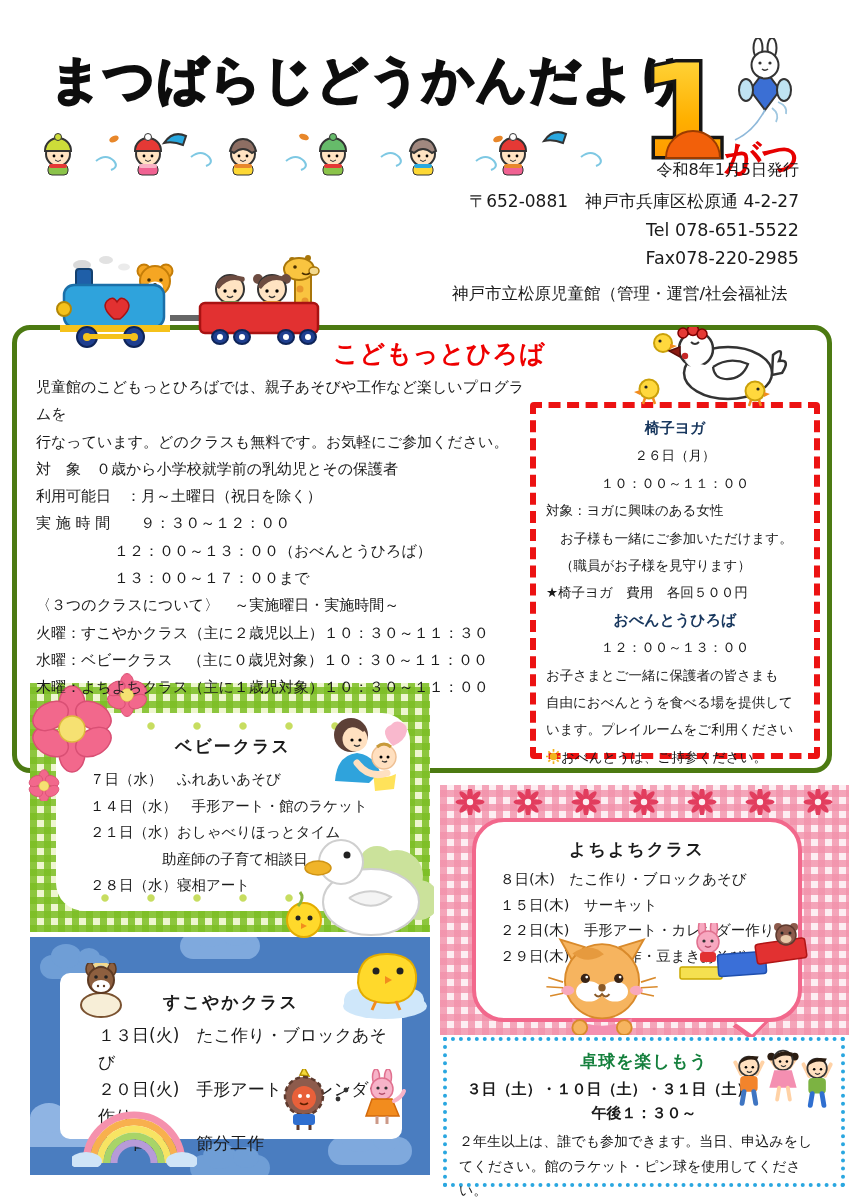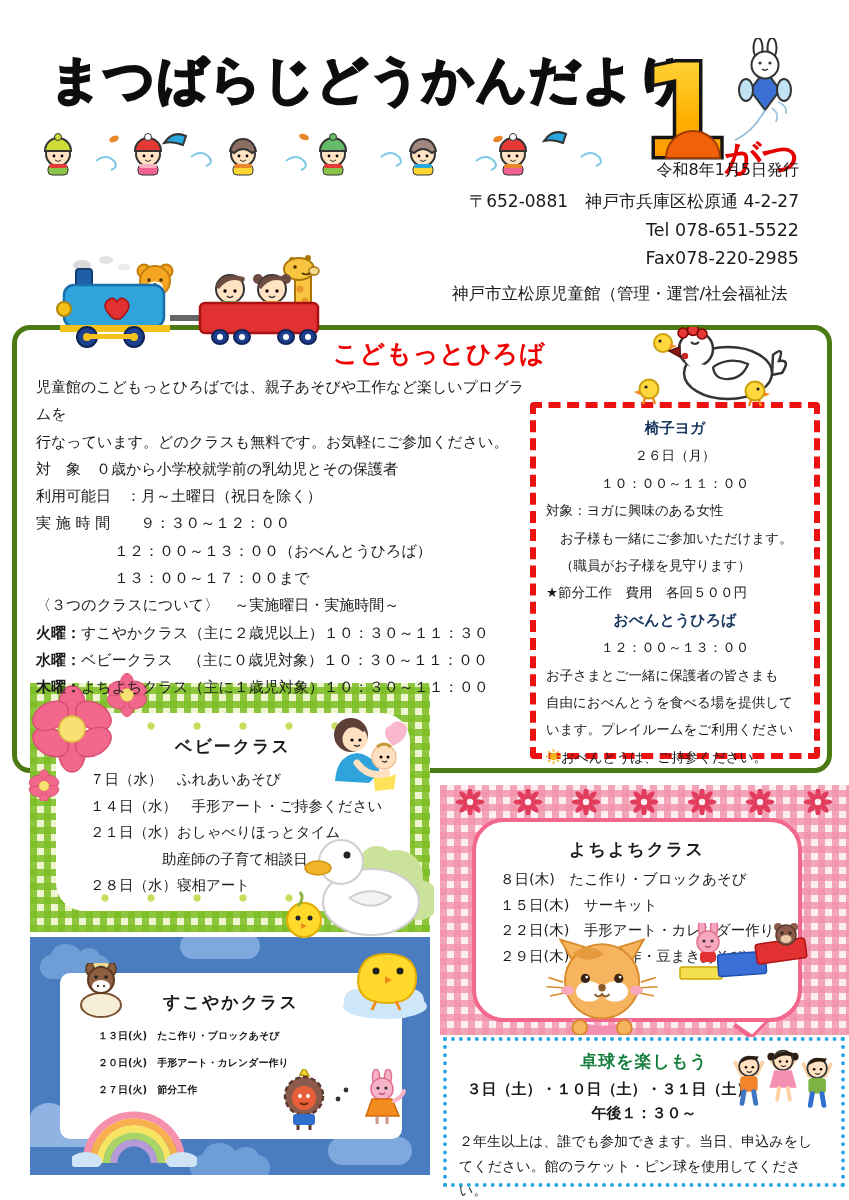--- a/index.html
+++ b/index.html
@@ -13,21 +13,21 @@
   .postal{top:190px;right:50px;font-size:17px;}
   .tel{top:220px;right:50px;font-size:17.5px;}
   .fax{top:248px;right:50px;font-size:17.5px;}
   .org{left:452px;top:283px;font-size:16.5px;white-space:nowrap;}
 
   
   .green-box{left:12px;top:325px;width:820px;height:448px;border:5px solid #4c7a12;border-radius:18px;box-sizing:border-box;background:#fff;}
   .kodomotto-title{left:333px;top:337px;font-size:25px;font-weight:bold;color:#ee0000;letter-spacing:1px;z-index:3;}
   .main-text{left:36px;top:374px;width:492px;font-size:15px;line-height:27.3px;z-index:2;}
   .main-text .indent{margin-left:78px;}
-  .main-text b{font-weight:bold;}
+  .main-text b{font-weight:normal;}
 
   
   .yoga-box{left:530px;top:402px;width:290px;height:357px;border:6px dashed #ec1212;border-radius:4px;background:#fff;box-sizing:border-box;padding:7px 10px 0 10px;font-size:13.5px;line-height:27.4px;z-index:2;}
   .yoga-box .ttl{text-align:center;font-weight:bold;color:#17365d;font-size:15px;}
   .yoga-box .ctr{text-align:center;}
   .yoga-box .ind{padding-left:14px;}
 
   
   .baby-box{left:30px;top:683px;width:400px;height:249px;background-color:#eef6cf;
     background-image:repeating-linear-gradient(0deg,rgba(124,190,36,.85) 0 7px,rgba(124,190,36,0) 7px 14px),
@@ -43,21 +43,21 @@
     background-image:repeating-linear-gradient(0deg,rgba(242,146,171,.8) 0 7px,rgba(242,146,171,0) 7px 14px),
                      repeating-linear-gradient(90deg,rgba(242,146,171,.8) 0 7px,rgba(242,146,171,0) 7px 14px);padding-left:20px;}
   .yochi-bubble{left:32px;top:33px;width:322px;height:196px;background:#fff;border:4px solid #f2688c;border-radius:32px;z-index:1;}
   .yochi-bubble .card-title{margin-top:16px;}
   .yochi-items{margin-top:6px;padding-left:24px;font-size:14.5px;line-height:25.5px;}
   .bubble-tail{left:300px;top:222px;width:24px;height:24px;background:#fff;border-right:4px solid #f2688c;border-bottom:4px solid #f2688c;transform:skewX(-24deg) rotate(28deg);z-index:0;}
 
   .suko-box{left:30px;top:937px;width:400px;height:238px;background:#4a7dc0;overflow:hidden;}
   .suko-card{left:30px;top:36px;width:342px;height:166px;background:#fff;border-radius:10px;z-index:1;}
   .suko-card .card-title{margin-top:18px;}
-  .suko-items{margin-top:8px;padding-left:38px;font-size:10px;line-height:27px;font-weight:bold;}
+  .suko-items{margin-top:8px;padding-left:38px;font-size:17px;line-height:27px;}
   .cloud{position:absolute;border-radius:18px;}
   .cloud::before{content:"";position:absolute;left:16%;top:-46%;width:42%;height:100%;background:inherit;border-radius:50%;}
   .cloud::after{content:"";position:absolute;right:14%;top:-30%;width:32%;height:80%;background:inherit;border-radius:50%;}
 
   
   .pp-box{left:443px;top:1037px;width:402px;height:150px;border:4px dotted #2aa7e0;box-sizing:border-box;background:#fff;}
   .pp-title{margin-top:9px;text-align:center;color:#15803d;font-weight:bold;font-size:17px;letter-spacing:1px;}
   .pp-dates{margin-top:7px;text-align:center;font-weight:bold;font-size:15px;padding-right:70px;}
   .pp-time{margin-top:5px;text-align:center;font-weight:bold;font-size:15px;}
   .pp-note{margin-top:6px;padding:0 12px;font-size:14px;line-height:24.5px;}
@@ -313,42 +313,42 @@
     <div><b>木曜：</b><span>よちよちクラス（主に１歳児対象）１０：３０～１１：００</span></div>
   </div>
 
   <div class="abs yoga-box">
     <div class="ttl">椅子ヨガ</div>
     <div class="ctr">２６日（月）</div>
     <div class="ctr">１０：００～１１：００</div>
     <div>対象：ヨガに興味のある女性</div>
     <div class="ind">お子様も一緒にご参加いただけます。</div>
     <div class="ind">（職員がお子様を見守ります）</div>
-    <div>★節分工作　費用　各回５００円</div>
+    <div>★椅子ヨガ　費用　各回５００円</div>
     <div class="ttl">おべんとうひろば</div>
     <div class="ctr">１２：００～１３：００</div>
     <div>お子さまとご一緒に保護者の皆さまも</div>
     <div>自由におべんとうを食べる場を提供して</div>
     <div>います。プレイルームをご利用ください</div>
     <div>
       <svg width="15" height="15" viewBox="0 0 16 16" style="vertical-align:-2px">
         <circle cx="8" cy="8" r="4" fill="#f2b41c"></circle>
         <path d="M8 0v3M8 13v3M0 8h3M13 8h3M2.5 2.5l2 2M11.5 11.5l2 2M13.5 2.5l-2 2M4.5 11.5l-2 2" stroke="#f2b41c" stroke-width="1.8"></path>
       </svg><span>おべんとうは、ご持参ください。</span>
     </div>
   </div>
 
   <div class="abs baby-box">
     <div class="abs baby-card">
       <div class="dot-row" style="top:8px"></div>
       <div class="dot-row" style="bottom:8px"></div>
       <div class="card-title">ベビークラス</div>
       <div class="baby-items">
         <div>７日（水）　ふれあいあそび</div>
-        <div>１４日（水）　手形アート・ご持参ください</div>
+        <div>１４日（水）　手形アート・館のラケット</div>
         <div>２１日（水）おしゃべりほっとタイム</div>
         <div class="sub">助産師の子育て相談日</div>
         <div>２８日（水）寝相アート</div>
       </div>
     </div>
     <svg class="abs" style="left:-6px;top:-12px" width="130" height="130" viewBox="0 0 130 130">
       <g transform="translate(48,58)">
         <g fill="#f2688c" stroke="#d94f74" stroke-width="1.5">
           <ellipse cx="0" cy="-24" rx="13" ry="19"></ellipse>
             <ellipse cx="0" cy="24" rx="13" ry="19"></ellipse>

